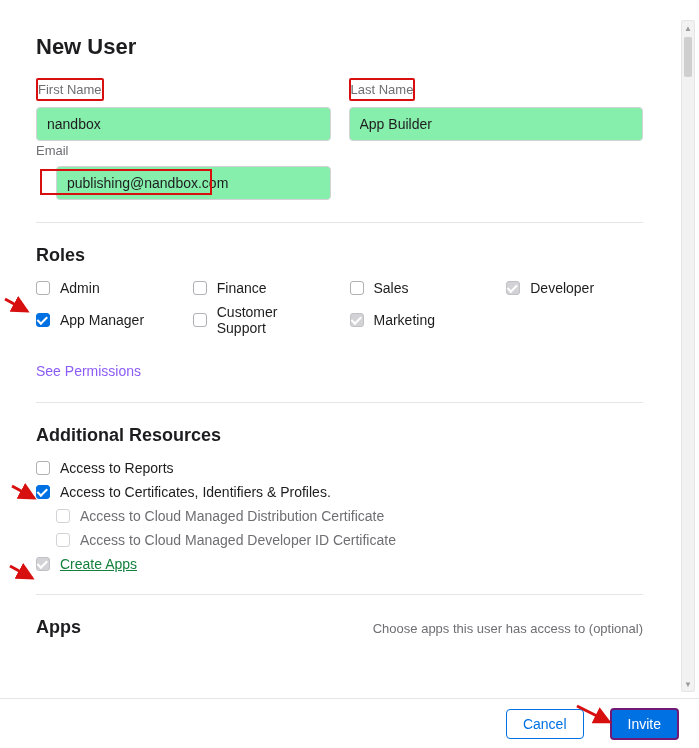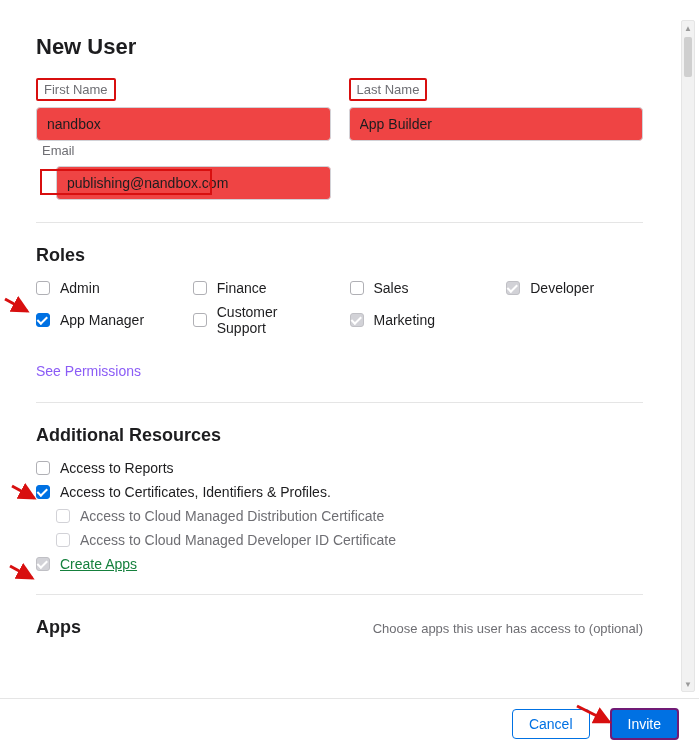--- a/index.html
+++ b/index.html
@@ -39,30 +39,30 @@
   .scrollbar-fake .thumb {
     position: absolute; left: 2px; right: 2px; top: 16px; height: 40px;
     background: #cfcfcf; border-radius: 2px;
   }
 
   h1.page-title { font-size: 22px; font-weight: 700; margin: 4px 0 18px 0; }
   h2.section { font-size: 18px; font-weight: 700; margin: 22px 0 14px 0; }
 
   .row2 { display: flex; gap: 18px; }
   .row2 > .col { flex: 1; }
-  .field-label { font-size: 13px; color: #6e6e73; display: inline-block; padding: 2px 6px; margin-bottom: 6px; }
+  .field-label { font-size: 13px; color: #6e6e73; display: inline-block; padding: 2px 0; margin-bottom: 6px; }
   .boxed-red { border: 2px solid #d80f0f; border-radius: 2px; }
   .text-input {
     width: 100%;
     border: 1px solid #d2d2d7;
     border-radius: 4px;
     padding: 8px 10px;
     font-size: 14px;
     color: #1d1d1f;
-    background: #ef4444;
+    background: #86efac;
   }
   .email-wrap { width: 295px; }
 
   hr.sep { border: none; border-top: 1px solid #e5e5e5; margin: 22px 0; }
 
   .roles-grid {
     display: grid;
     grid-template-columns: 1fr 1fr 1fr 1fr;
     row-gap: 8px;
     column-gap: 20px;
@@ -87,21 +87,21 @@
   .apps-header { display: flex; align-items: baseline; justify-content: space-between; margin-top: 22px; }
   .apps-sub { font-size: 13px; color: #6e6e73; }
 
   .footer {
     position: absolute;
     left: 0; right: 0; bottom: 0;
     height: 50px;
     border-top: 1px solid #e5e5e5;
     background: #fff;
     display: flex; justify-content: flex-end; align-items: center;
-    padding: 0 20px; gap: 20px;
+    padding: 0 20px; gap: 26px;
   }
   .btn {
     font-size: 14px;
     padding: 6px 16px;
     border-radius: 4px;
     cursor: pointer;
   }
   .btn-cancel { background: #fff; color: #0071e3; border: 1px solid #0071e3; }
   .btn-primary { background: #0071e3; color: #fff; border: 2px solid #701a75; }
 

